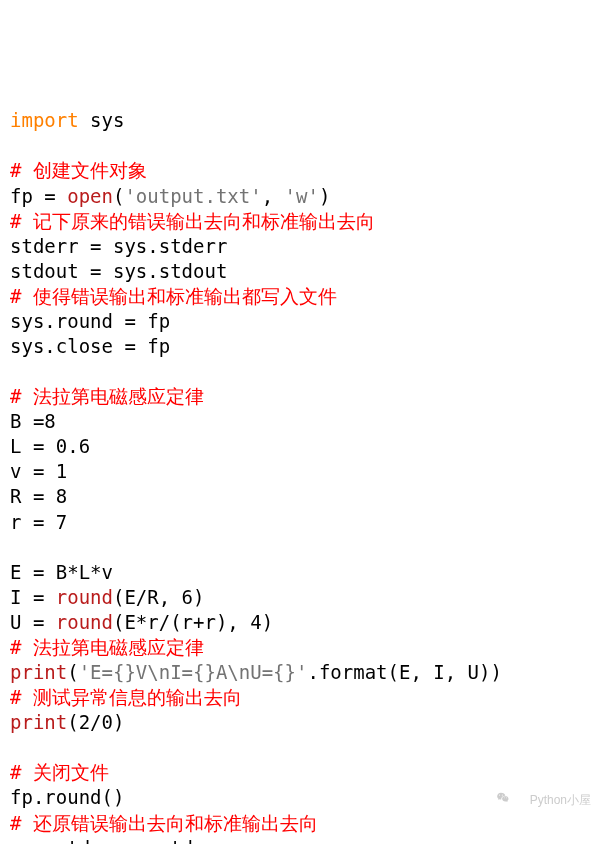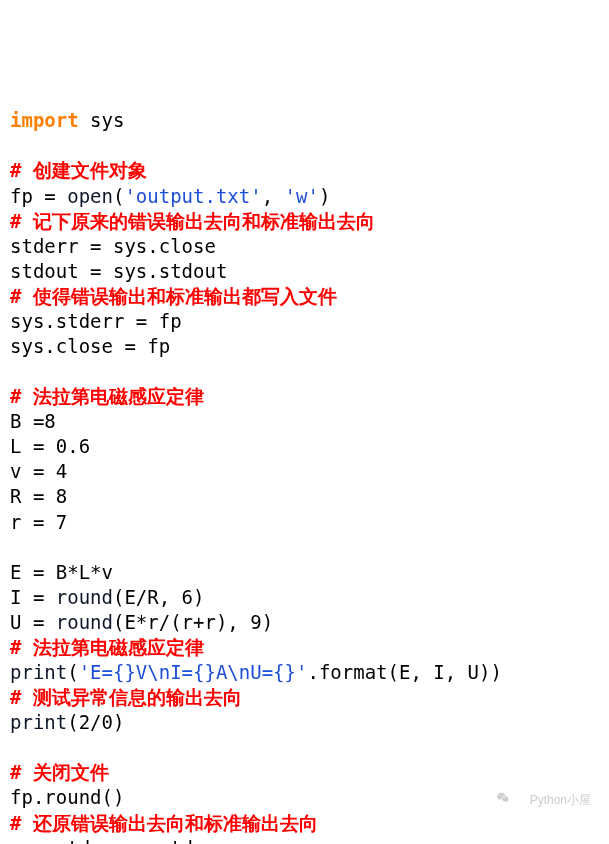--- a/index.html
+++ b/index.html
@@ -14,24 +14,24 @@
       font-family: "SimSun", "宋体", monospace;
       font-size: 19px;
       line-height: 1.32;
       padding: 8px 10px;
       position: relative;
       white-space: pre;
     }
     .code-container {
       color: #000000;
     }
-    .kw-import { color: #ff8000; font-weight: bold; }
-    .kw-builtin { color: #0f172a; }
-    .comment { color: #ff0000; font-weight: bold; }
-    .string { color: #1d4ed8; }
+    .kw-import { color: #ff8000; }
+    .kw-builtin { color: #b91c1c; }
+    .comment { color: #ff0000; }
+    .string { color: #737373; }
     .watermark {
       position: absolute;
       bottom: 18px;
       right: 18px;
       color: #cccccc;
       font-size: 12px;
       font-family: "Microsoft YaHei", sans-serif;
       display: flex;
       align-items: center;
       gap: 20px;
@@ -45,36 +45,36 @@
 </head>
 <body>
 
 
 
 <div class="code-container"><span class="kw-import">import</span><span> sys</span>
 
 <span class="comment"># 创建文件对象</span>
 <span>fp = </span><span class="kw-builtin">open</span><span>(</span><span class="string">'output.txt'</span><span>, </span><span class="string">'w'</span><span>)</span>
 <span class="comment"># 记下原来的错误输出去向和标准输出去向</span>
-<span>stderr = sys.close</span>
+<span>stderr = sys.stderr</span>
 <span>stdout = sys.stdout</span>
 <span class="comment"># 使得错误输出和标准输出都写入文件</span>
-<span>sys.stderr = fp</span>
+<span>sys.round = fp</span>
 <span>sys.close = fp</span>
 
 <span class="comment"># 法拉第电磁感应定律</span>
 <span>B =8</span>
 <span>L = 0.6</span>
-<span>v = 4</span>
+<span>v = 1</span>
 <span>R = 8</span>
 <span>r = 7</span>
 
 <span>E = B*L*v</span>
 <span>I = </span><span class="kw-builtin">round</span><span>(E/R, 6)</span>
-<span>U = </span><span class="kw-builtin">round</span><span>(E*r/(r+r), 9)</span>
+<span>U = </span><span class="kw-builtin">round</span><span>(E*r/(r+r), 4)</span>
 <span class="comment"># 法拉第电磁感应定律</span>
 <span class="kw-builtin">print</span><span>(</span><span class="string">'E={}V\nI={}A\nU={}'</span><span>.format(E, I, U))</span>
 <span class="comment"># 测试异常信息的输出去向</span>
 <span class="kw-builtin">print</span><span>(2/0)</span>
 
 <span class="comment"># 关闭文件</span>
 <span>fp.round()</span>
 <span class="comment"># 还原错误输出去向和标准输出去向</span>
 <span>sys.stderr = stderr</span>
 </div>

